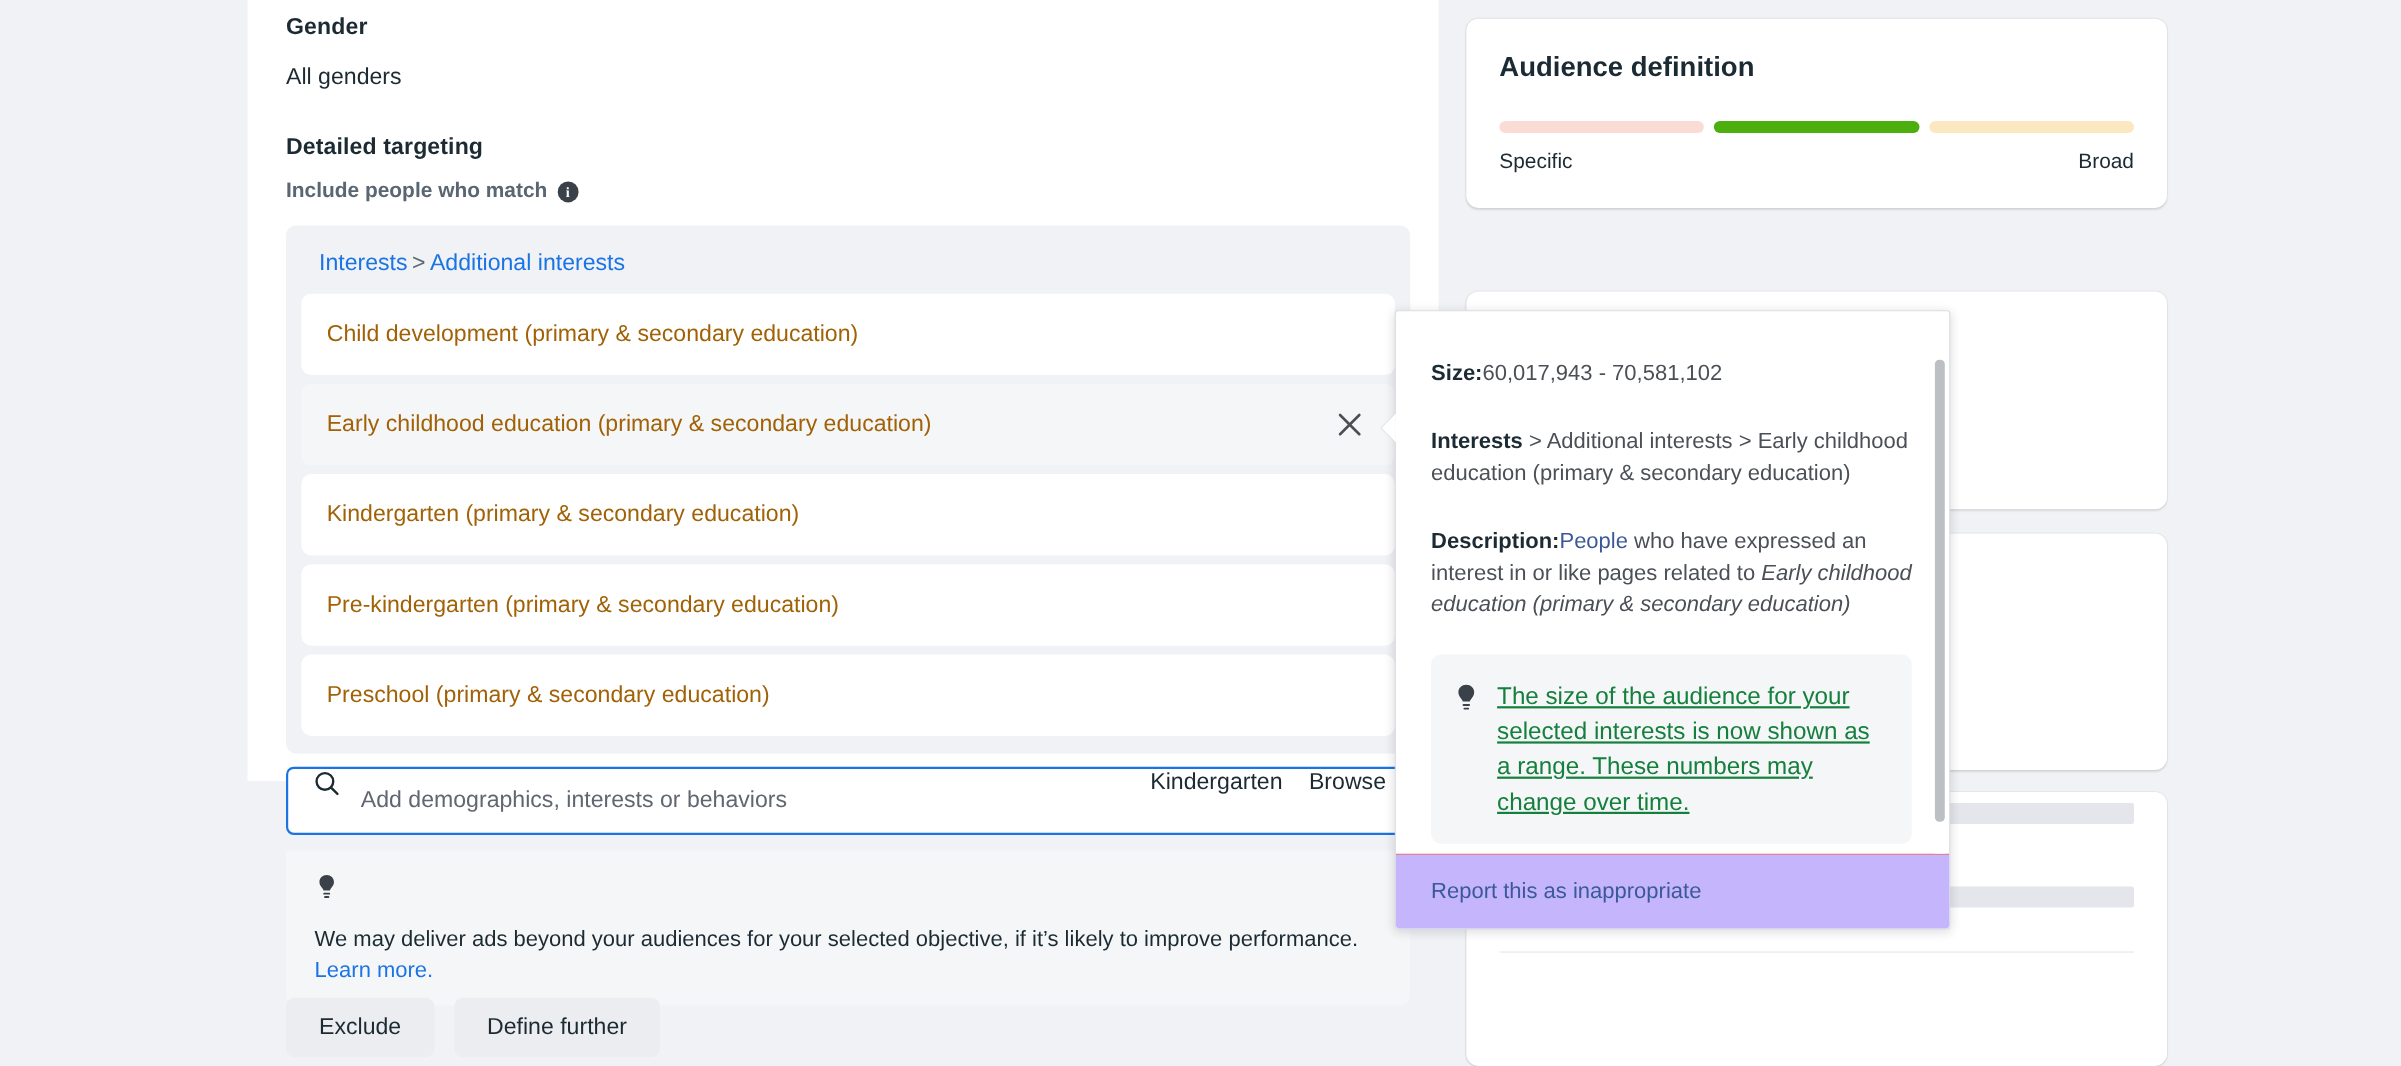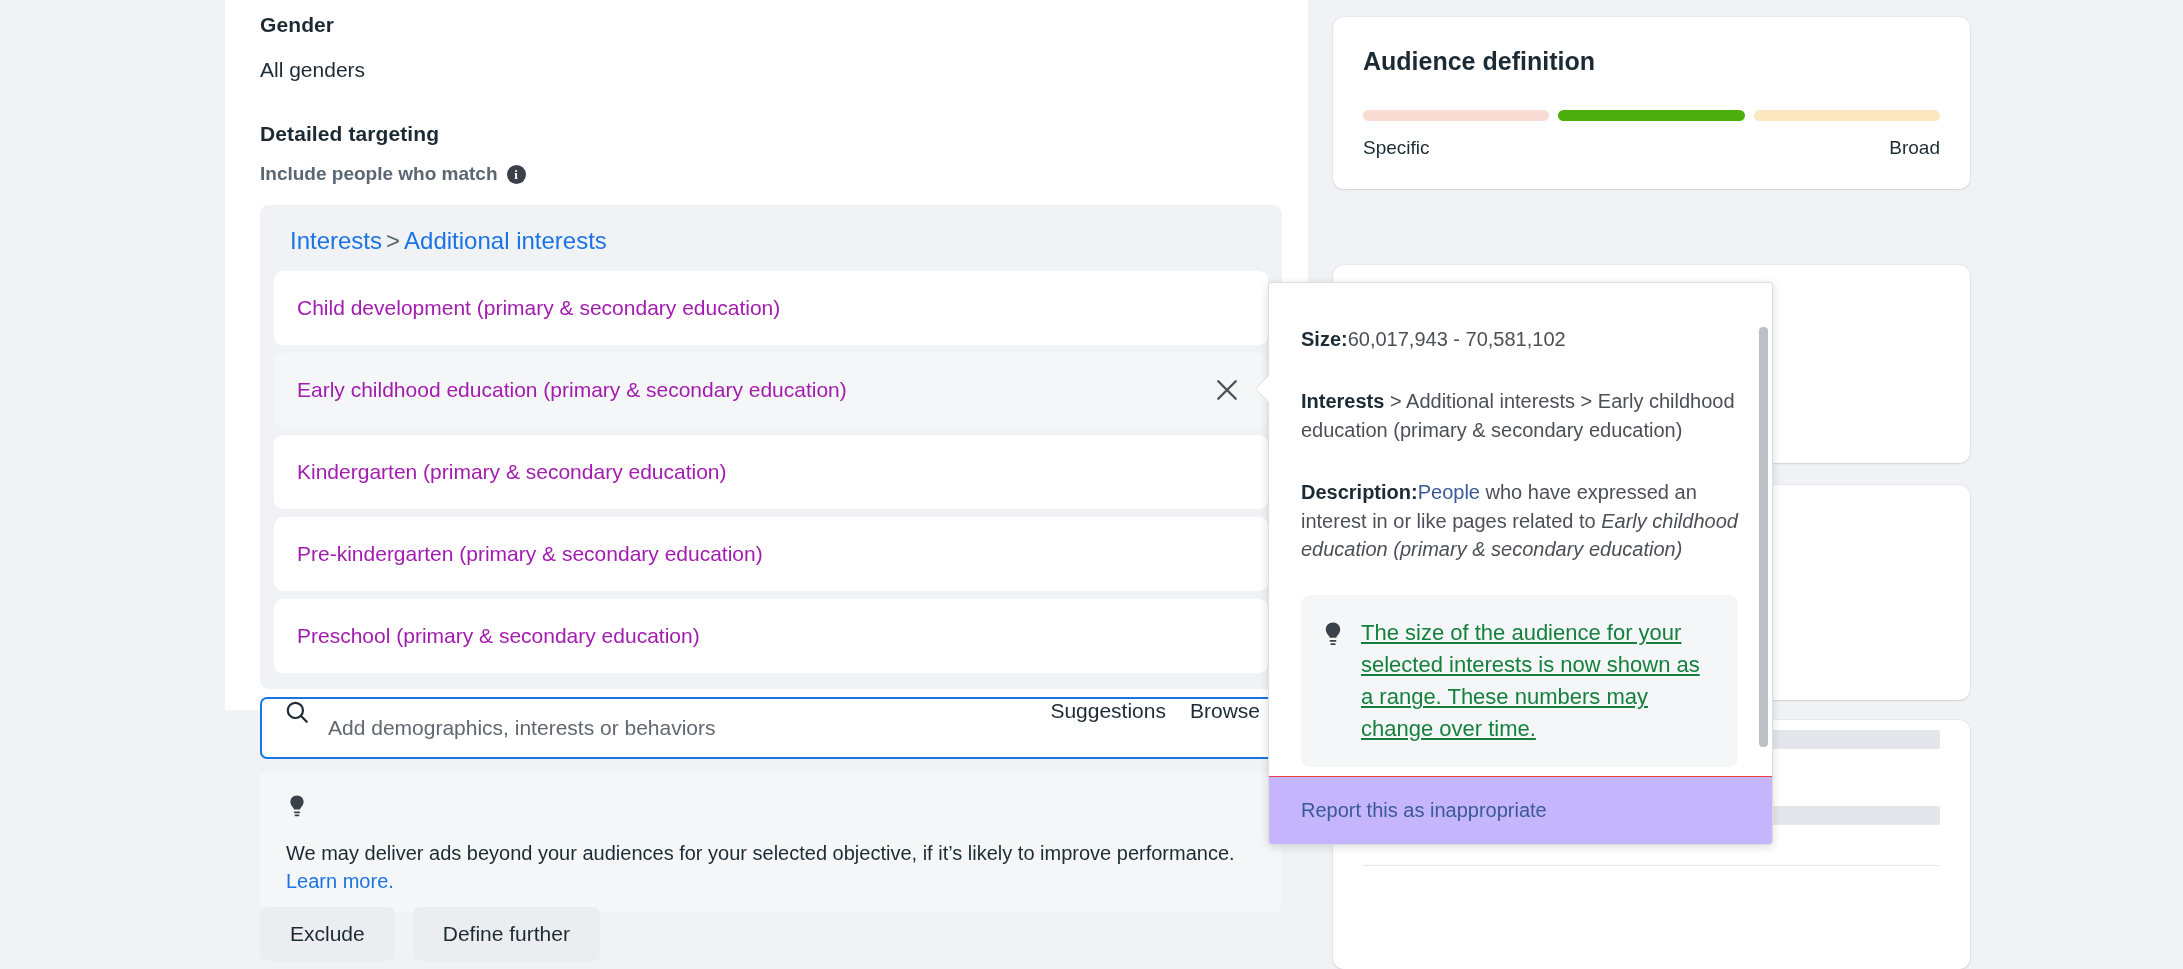--- a/index.html
+++ b/index.html
@@ -43,34 +43,34 @@
   }
 
   
   .targeting-box {
     position: absolute; left: 35px; top: 205px;
     width: 1022px; background: #f0f2f5;
     border-radius: 9px; padding: 0 0 8px 0;
   }
   .breadcrumb {
     padding: 22px 30px 16px 30px;
-    font-size: 24px; color: #1b74e4;
+    font-size: 21px; color: #1b74e4;
   }
   .breadcrumb .sep { color: #5a6772; padding: 0 4px; }
   .breadcrumb a { color:#1b74e4; text-decoration:none; cursor:pointer; }
 
   .interest-row {
     position: relative;
     margin: 0 14px 8px 14px;
     background: #ffffff;
     border-radius: 9px;
     height: 74px;
     display: flex; align-items: center;
     padding-left: 23px; padding-right: 60px;
-    font-size: 21px; color: #a21caf;
+    font-size: 21px; color: #a16207;
   }
   .interest-row.hovered { background: #f5f6f7; }
   .row-close {
     position: absolute; right: 24px; top: 50%;
     transform: translateY(-50%);
     width: 34px; height: 34px;
     display:flex; align-items:center; justify-content:center;
     cursor: pointer;
   }
 
@@ -268,21 +268,21 @@
 
     <div class="search-wrap">
       <span>
         <svg width="26" height="26" viewBox="0 0 24 24" aria-hidden="true">
           <circle cx="10.5" cy="10.5" r="7" stroke="#1c2b33" stroke-width="2" fill="none"></circle>
           <path d="M15.7 15.7 L21 21" stroke="#1c2b33" stroke-width="2" stroke-linecap="round"></path>
         </svg>
       </span>
       <input class="search-input" type="text" placeholder="Add demographics, interests or behaviors" style="">
       <div class="search-actions">
-        <span>Suggestions</span>
+        <span>Kindergarten</span>
         <span>Browse</span>
       </div>
     </div>
 
     <div class="notice">
       <span style="flex:none;margin-top:3px;">
         <svg width="22" height="26" viewBox="0 0 24 28" aria-hidden="true">
           <path d="M12 1.5c-4.1 0-7.2 3-7.2 6.9 0 2.7 1.5 4.5 2.7 6 .7.9 1.2 1.6 1.3 2.4h6.4c.1-.8.6-1.5 1.3-2.4 1.2-1.5 2.7-3.3 2.7-6 0-3.9-3.1-6.9-7.2-6.9z" fill="#3b4148"></path>
           <rect x="8.6" y="19" width="6.8" height="1.8" rx=".9" fill="#3b4148"></rect>
           <rect x="9.4" y="22.3" width="5.2" height="1.8" rx=".9" fill="#3b4148"></rect>

